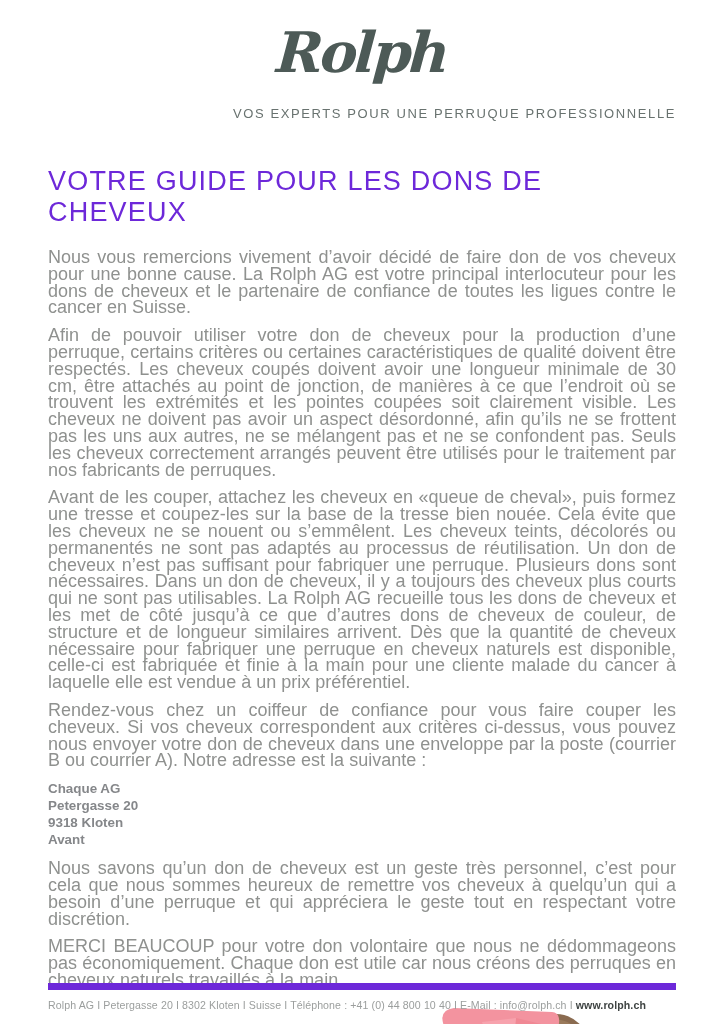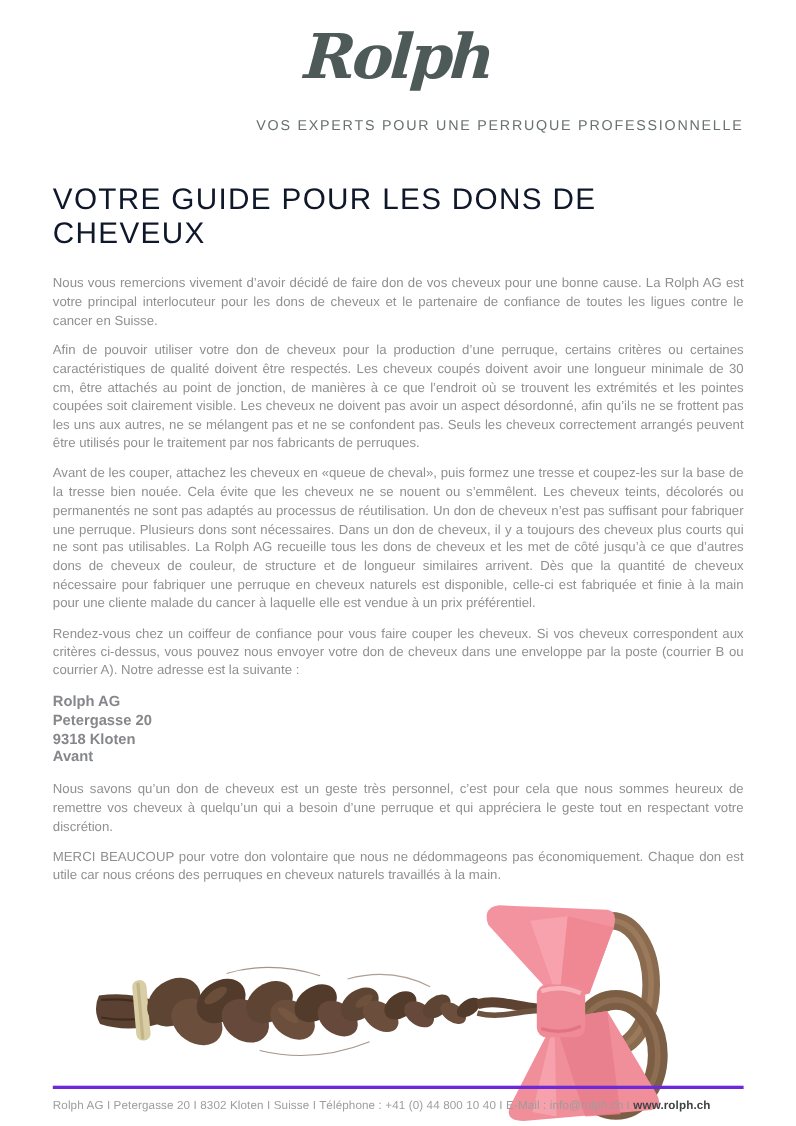--- a/index.html
+++ b/index.html
@@ -30,45 +30,45 @@
     text-align: right;
     font-size: 13px;
     letter-spacing: 1.6px;
     color: #68726f;
     margin-top: 10px;
   }
   .doc-title {
     font-size: 27px;
     font-weight: normal;
     letter-spacing: 1.2px;
-    color: #0f172a;
+    color: #6d28d9;
     margin: 45px 0 0 0;
   }
   .body-copy p {
-    font-size: 12px;
+    font-size: 18px;
     line-height: 16.8px;
     color: #8f918f;
     text-align: justify;
     margin: 0 0 11px 0;
   }
   .body-copy p.first { margin-top: 21px; }
   .address-block {
     font-size: 13.4px;
     line-height: 16.8px;
     font-weight: bold;
     color: #85878a;
     margin: 12px 0 12px 0;
   }
   .photo-wrap { margin: 4px 0 0 38px; height: 212px; }
   .footer {
     position: absolute;
     left: 48px;
     right: 48px;
     bottom: 13px;
-    border-top: 3px solid #6d28d9;
+    border-top: 7px solid #6d28d9;
     padding-top: 9px;
     font-size: 10.6px;
     letter-spacing: 0.1px;
     color: #9b9e9d;
     white-space: nowrap;
   }
   .footer .site { font-weight: bold; color: #3f4443; }
 </style>
 </head>
 <body>
@@ -84,21 +84,21 @@
 
     <h1 class="doc-title">VOTRE GUIDE POUR LES DONS DE CHEVEUX</h1>
 
     <div class="body-copy">
       <p class="first">Nous vous remercions vivement d’avoir décidé de faire don de vos cheveux pour une bonne cause. La Rolph AG est votre principal interlocuteur pour les dons de cheveux et le partenaire de confiance de toutes les ligues contre le cancer en Suisse.</p>
       <p>Afin de pouvoir utiliser votre don de cheveux pour la production d’une perruque, certains critères ou certaines caractéristiques de qualité doivent être respectés. Les cheveux coupés doivent avoir une longueur minimale de 30 cm, être attachés au point de jonction, de manières à ce que l’endroit où se trouvent les extrémités et les pointes coupées soit clairement visible. Les cheveux ne doivent pas avoir un aspect désordonné, afin qu’ils ne se frottent pas les uns aux autres, ne se mélangent pas et ne se confondent pas. Seuls les cheveux correctement arrangés peuvent être utilisés pour le traitement par nos fabricants de perruques.</p>
       <p>Avant de les couper, attachez les cheveux en «queue de cheval», puis formez une tresse et coupez-les sur la base de la tresse bien nouée. Cela évite que les cheveux ne se nouent ou s’emmêlent. Les cheveux teints, décolorés ou permanentés ne sont pas adaptés au processus de réutilisation. Un don de cheveux n’est pas suffisant pour fabriquer une perruque. Plusieurs dons sont nécessaires. Dans un don de cheveux, il y a toujours des cheveux plus courts qui ne sont pas utilisables. La Rolph AG recueille tous les dons de cheveux et les met de côté jusqu’à ce que d’autres dons de cheveux de couleur, de structure et de longueur similaires arrivent. Dès que la quantité de cheveux nécessaire pour fabriquer une perruque en cheveux naturels est disponible, celle-ci est fabriquée et finie à la main pour une cliente malade du cancer à laquelle elle est vendue à un prix préférentiel.</p>
       <p>Rendez-vous chez un coiffeur de confiance pour vous faire couper les cheveux. Si vos cheveux correspondent aux critères ci-dessus, vous pouvez nous envoyer votre don de cheveux dans une enveloppe par la poste (courrier B ou courrier A). Notre adresse est la suivante :</p>
 
       <div class="address-block">
-        <div>Rolph AG</div>
+        <div>Chaque AG</div>
         <div>Petergasse 20</div>
         <div>9318 Kloten</div>
         <div>Avant</div>
       </div>
 
       <p>Nous savons qu’un don de cheveux est un geste très personnel, c’est pour cela que nous sommes heureux de remettre vos cheveux à quelqu’un qui a besoin d’une perruque et qui appréciera le geste tout en respectant votre discrétion.</p>
       <p>MERCI BEAUCOUP pour votre don volontaire que nous ne dédommageons pas économiquement. Chaque don est utile car nous créons des perruques en cheveux naturels travaillés à la main.</p>
     </div>
 
     <div class="photo-wrap">

